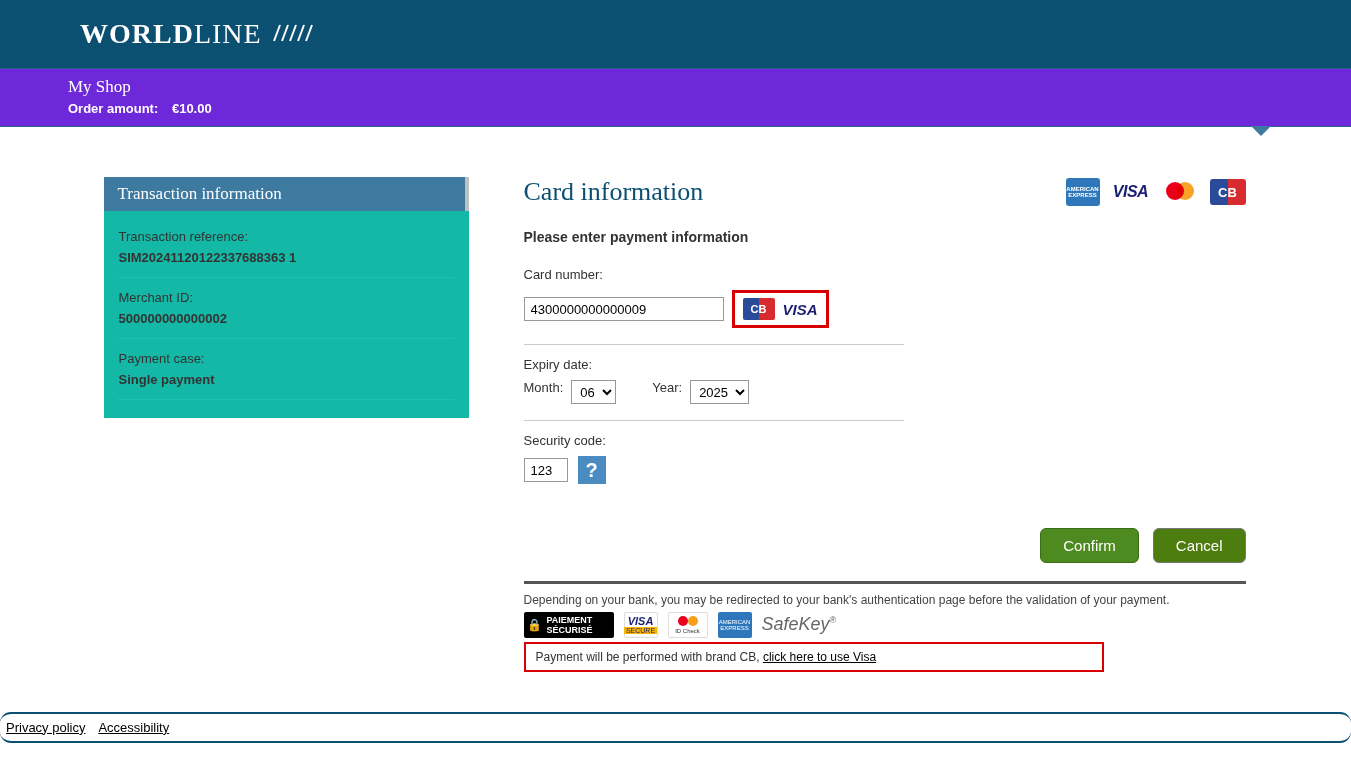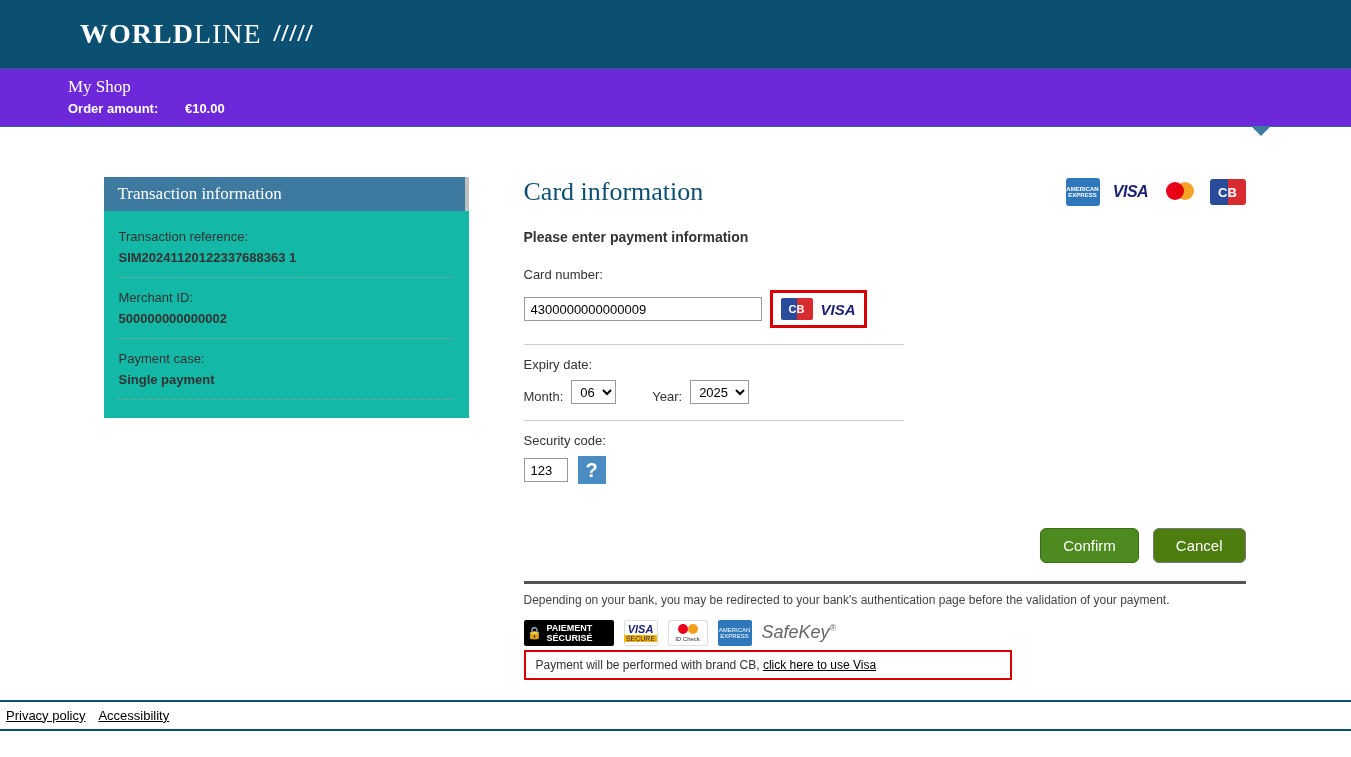--- a/index.html
+++ b/index.html
@@ -7,21 +7,21 @@
   
   .topbar { background: #0b4f71; height: 68px; display: flex; align-items: center; padding-left: 80px; }
   .logo-main { display: flex; align-items: center; }
   .logo-text { font-size: 28px; color: #fff; letter-spacing: 1px; font-family: Georgia, serif; }
   .logo-text .bold { font-weight: 700; }
   .logo-wave { margin-left: 10px; }
   .logo-wave svg { width: 44px; height: 24px; }
   
   .orderbar { background: #6d28d9; color: #fff; padding: 8px 0 10px 68px; border-top: 1px solid #2a6388; border-bottom: 1px solid #2a6388; position: relative; }
   .shop-name { font-family: Georgia, serif; font-size: 17px; margin-bottom: 4px; }
-  .order-amount-label { font-weight: 700; font-size: 13px; margin-right: 23px; }
+  .order-amount-label { font-weight: 700; font-size: 13px; margin-right: 10px; }
   .order-amount-value { font-weight: 700; font-size: 13px; }
   .orderbar::after { content:""; position:absolute; right: 80px; bottom:-10px; width:0; height:0; border-left:10px solid transparent; border-right:10px solid transparent; border-top:10px solid #3e79a0; }
   
   .container { max-width: 1280px; margin: 0 auto; display: flex; padding: 50px 0 20px 68px; }
   
   .sidebar { width: 365px; margin-right: 55px; }
   .panel-head { background: #3e79a0; color: #fff; padding: 7px 14px; font-family: Georgia, serif; font-size: 17px; border-right: 4px solid #c0c0c0; }
   .panel-body { background: #14b8a6; padding: 12px 15px; }
   .tx-row { padding: 6px 0 12px 0; border-bottom: 1px dotted #999; margin-bottom: 6px; }
   .tx-row:last-child { border-bottom: 1px dotted #999; }
@@ -38,57 +38,57 @@
   .mc-logo { position: relative; width: 36px; height: 24px; }
   .mc-red { position:absolute; left:4px; top:2px; width:18px; height:18px; border-radius:50%; background:#eb001b; }
   .mc-yellow { position:absolute; right:4px; top:2px; width:18px; height:18px; border-radius:50%; background:#f79e1b; opacity:0.95; mix-blend-mode: multiply;}
   .cb-logo { width:36px; height:26px; background: linear-gradient(90deg, #2a4b9a 0%, #2a4b9a 50%, #d82b2f 50%, #d82b2f 100%); border-radius:3px; display:flex; align-items:center; justify-content:center; color:#fff; font-weight:900; font-size:13px;}
   
   .form-area { width: 380px; }
   .subtitle { font-weight: 700; font-size: 14px; margin-bottom: 22px; }
   .field-block { border-bottom: 1px solid #ccc; padding-bottom: 16px; margin-bottom: 12px; }
   .field-label { font-weight: 400; font-size: 13px; margin-bottom: 8px; }
   .card-row { display:flex; align-items:center; gap: 8px; }
-  .text-input { border: 1px solid #999; padding: 4px 6px; font-size: 13px; height: 24px; width: 238px; }
+  .text-input { border: 1px solid #999; padding: 4px 6px; font-size: 13px; height: 24px; width: 200px; }
   .brand-highlight { border: 3px solid #d80000; padding: 5px 8px; display:flex; gap:8px; align-items:center; }
   .cb-mini { width:32px; height:22px; background: linear-gradient(90deg, #2a4b9a 0%, #2a4b9a 50%, #d82b2f 50%, #d82b2f 100%); border-radius:2px; display:flex; align-items:center; justify-content:center; color:#fff; font-weight:900; font-size:11px;}
   .visa-mini { color:#1a1f71; font-style:italic; font-weight:900; font-size:15px; }
   
-  .expiry-row { display:flex; align-items:flex-end; gap: 6px; font-size:13px; }
+  .expiry-row { display:flex; align-items:flex-start; gap: 6px; font-size:13px; }
   .expiry-row label { margin-right:2px; }
   .expiry-row .gap { width:24px; }
   select { border:1px solid #999; padding:2px 4px; font-size:13px; height:24px; background:#fff;}
   
   .sec-row { display:flex; align-items:center; gap: 10px; }
   .sec-input { width: 44px; }
   .help-btn { width:28px; height:28px; background:#4a8cc2; color:#fff; font-size:20px; font-weight:700; display:flex; align-items:center; justify-content:center; cursor:pointer; }
   
   .actions { display:flex; justify-content:flex-end; gap:14px; margin: 28px 0 18px 0; }
   .btn { padding: 8px 22px; font-size:15px; color:#fff; border:none; cursor:pointer; border-radius:6px; }
   .btn-confirm { background:#4d8a1f; border:1px solid #3a6e15;}
   .btn-cancel { background:#4d7c0f; border:1px solid #777;}
   
   .divider { height:3px; background:#555; margin-bottom:8px; }
-  .note { font-size:12px; color:#444; line-height:1.4; margin-bottom:11px; }
+  .note { font-size:12px; color:#444; line-height:1.4; margin-bottom:3px; }
   
   .security-logos { display:flex; gap:10px; align-items:center; margin-bottom: 4px;}
   .sec-logo { height:26px; display:flex; align-items:center; justify-content:center; font-size:8px; border-radius:2px; padding:2px 4px;}
   .paie-sec { background:#000; color:#fff; font-weight:700; width:90px; font-size:9px; display:flex; align-items:center; gap:4px;}
   .paie-sec .lock { font-size:12px;}
   .visa-sec { background:#fff; border:1px solid #ddd; flex-direction:column; width:34px; line-height:1;}
   .visa-sec .v { color:#1a1f71; font-weight:900; font-style:italic; font-size:11px;}
   .visa-sec .s { background:#f7b600; color:#1a1f71; font-size:7px; padding:0 2px;}
   .mc-sec { background:#fff; border:1px solid #ddd; flex-direction:column; width:40px;}
   .amex-sec { background:#2e77bb; color:#fff; width:34px; flex-direction:column; line-height:1; font-size:6px;}
   .safekey { font-family: Arial; color:#666; font-size:18px; font-style:italic;}
   
-  .brand-switch-box { border:2px solid #d80000; padding:6px 10px; font-size:12px; width:488px; }
+  .brand-switch-box { border:2px solid #d80000; padding:6px 10px; font-size:12px; width:580px; }
   .brand-switch-box a { color:#000; text-decoration:underline; }
   
-  .footer-links { padding: 6px 6px; font-size:13px; border-top:2px solid #0b4f71; border-bottom:2px solid #0b4f71; }
+  .footer-links { padding: 6px 6px; font-size:13px; border-top:2px solid #0b4f71; border-bottom:2px solid #0b4f71; margin-top:20px;border-radius:11px;}
   .footer-links a { color:#000; text-decoration:underline; margin-right:10px;}
   .footer-bottom { display:flex; justify-content:space-between; align-items:center; padding:6px 10px; font-size:11px;}
 </style>
 </head>
 <body>
 
 <div class="topbar">
   <div class="logo-main">
     <span class="logo-text">
       <span class="bold">WORLD</span><span>LINE</span>

